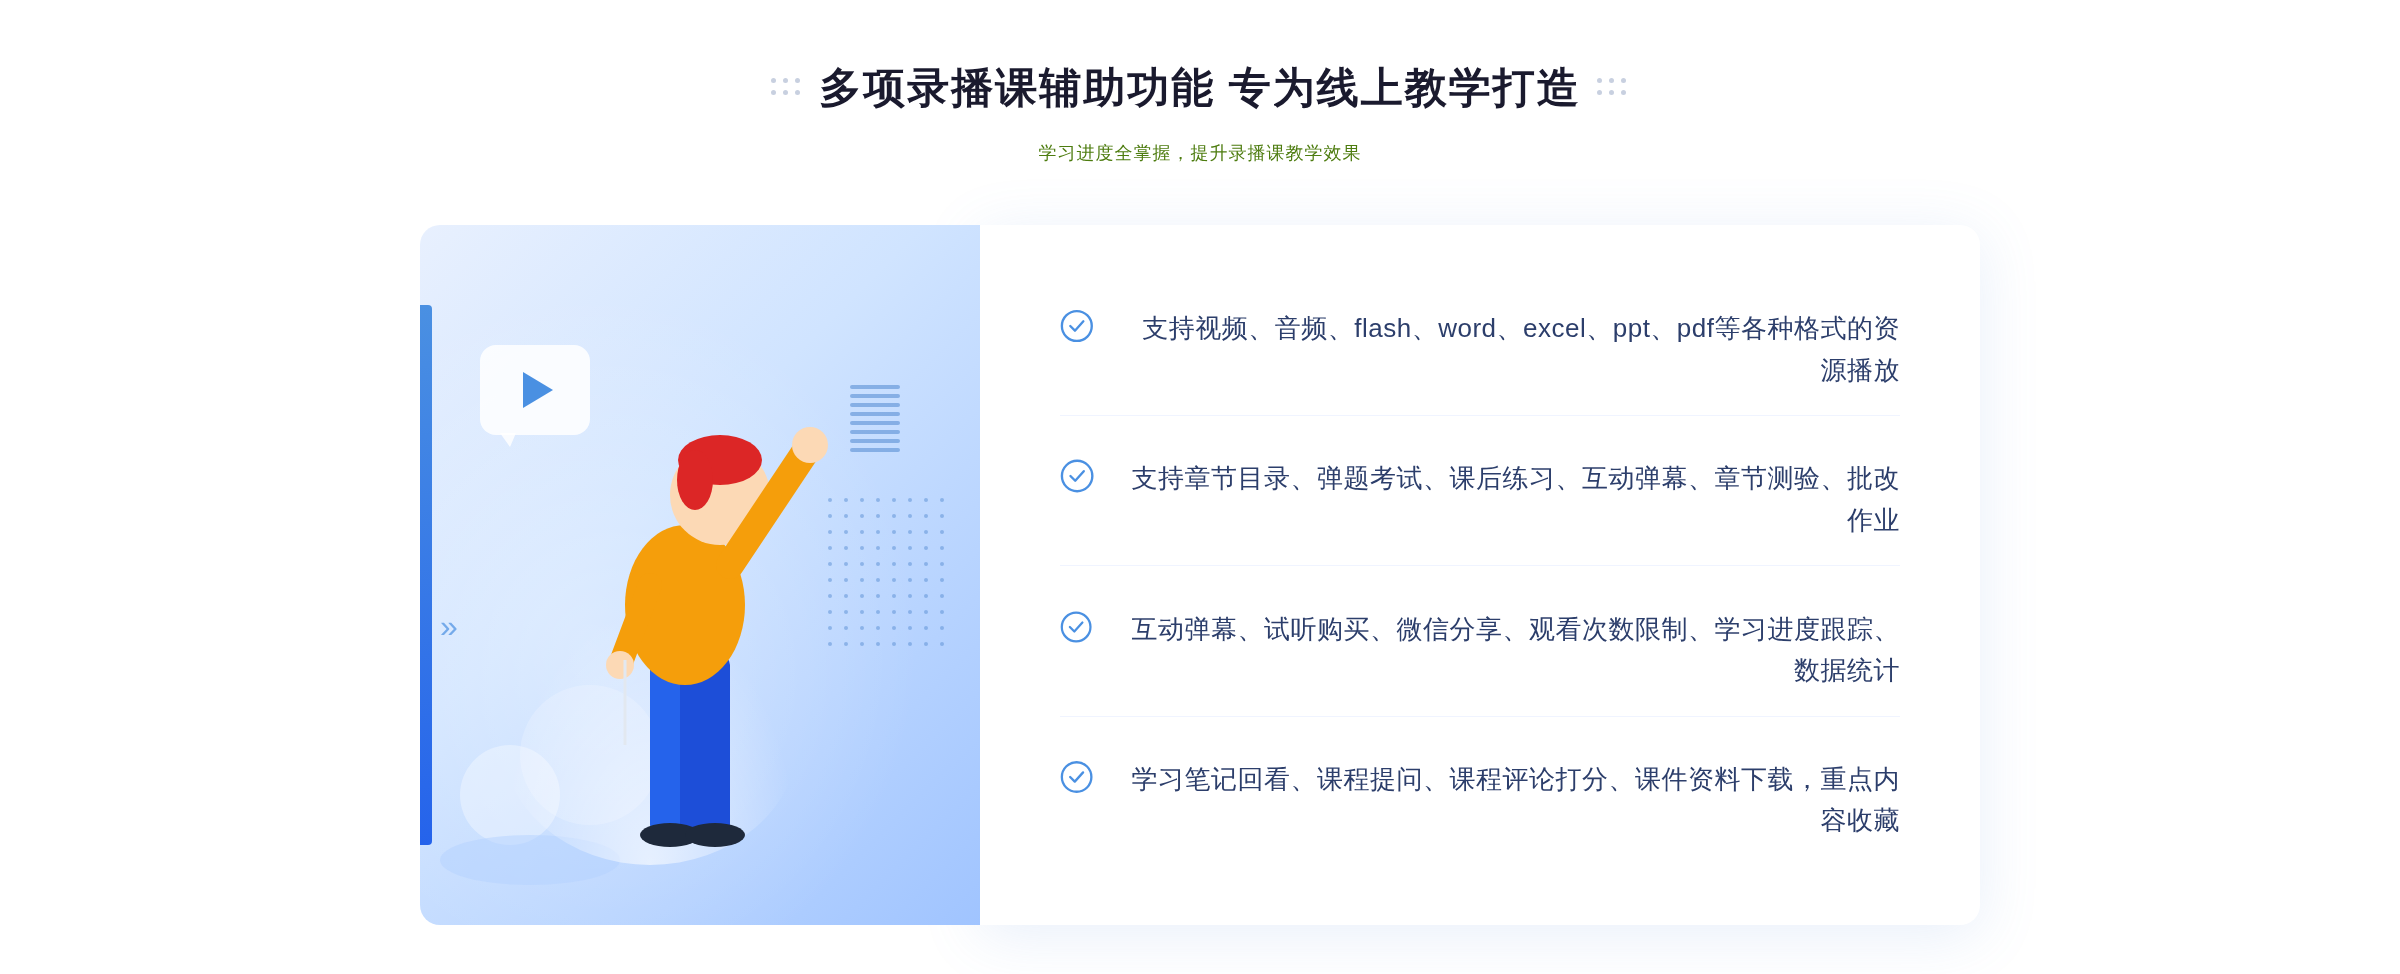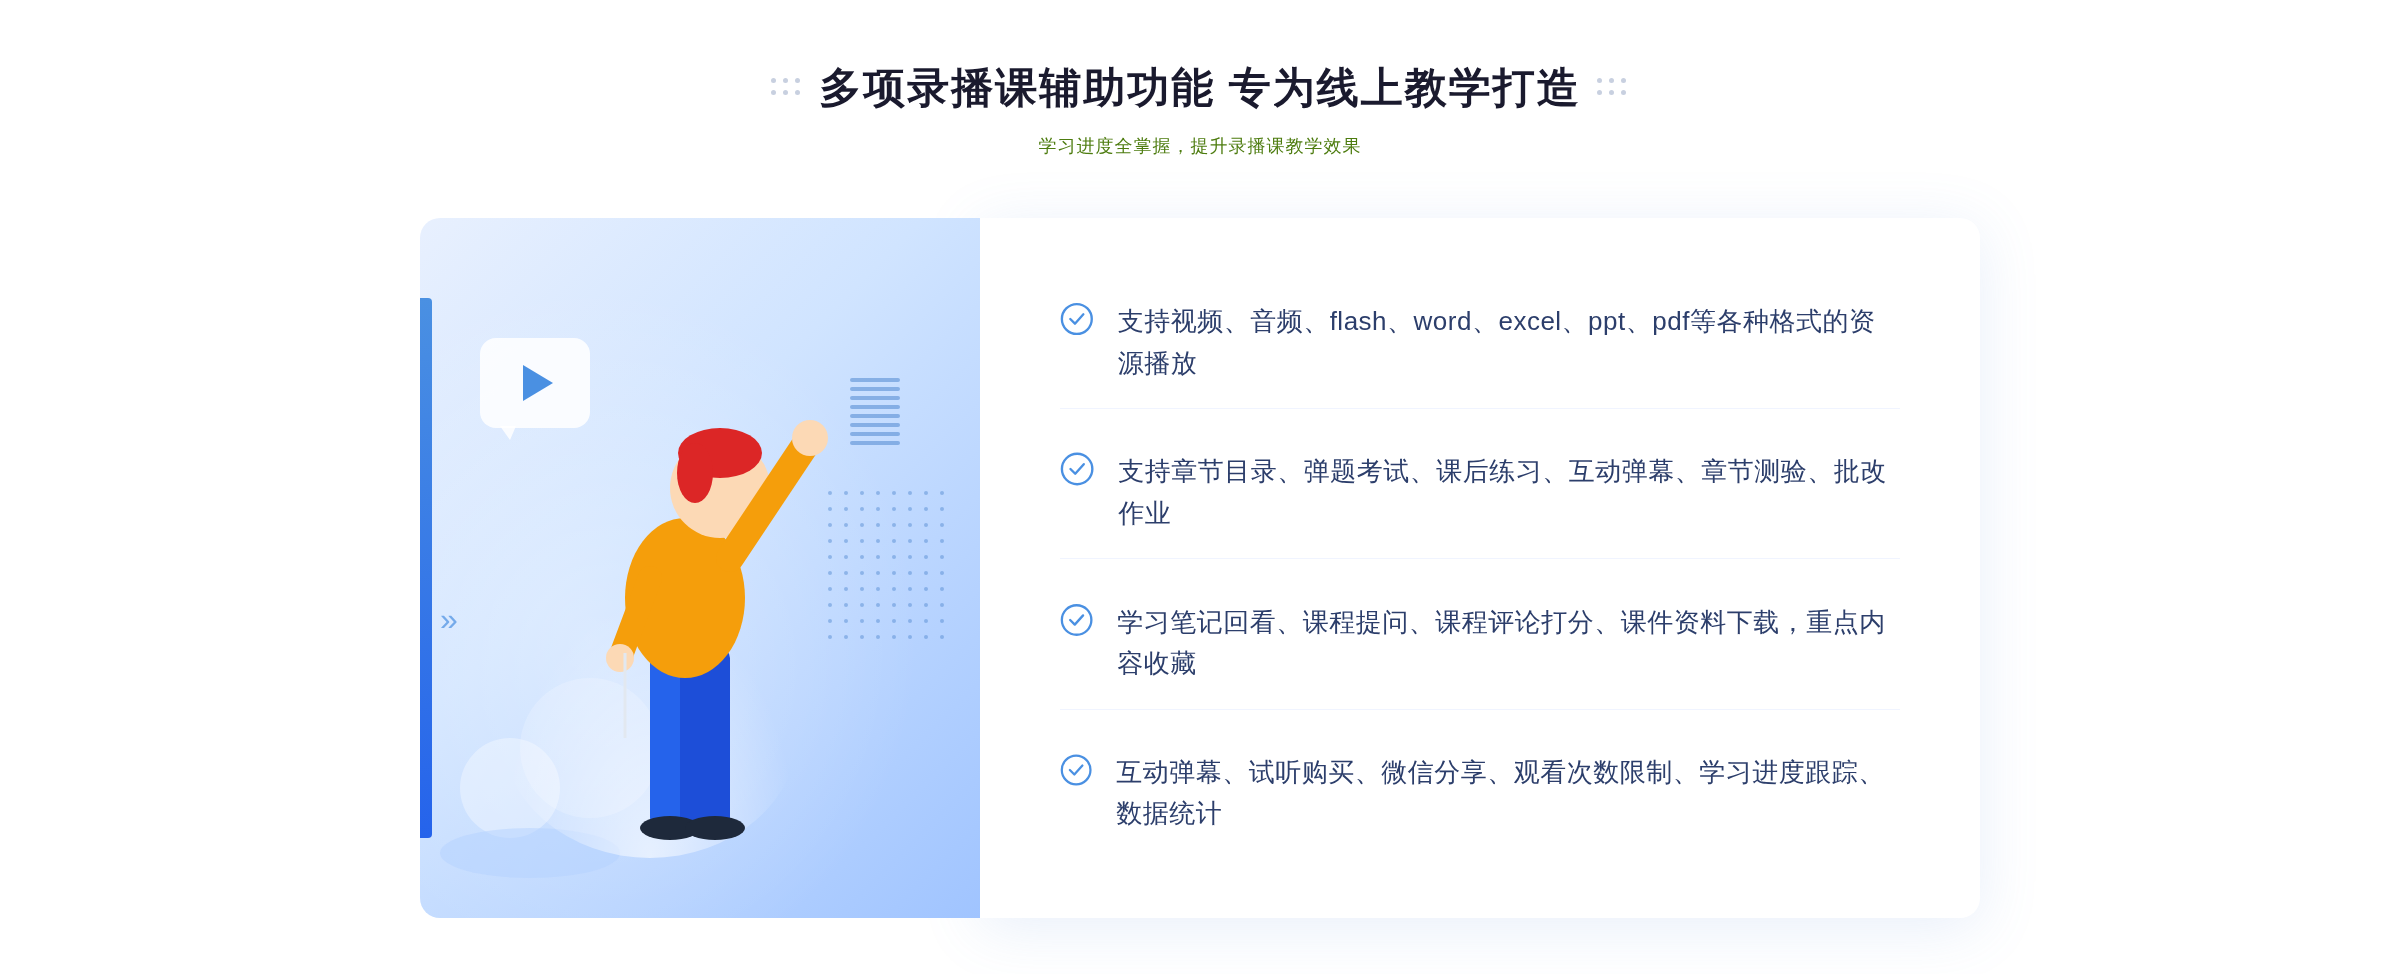--- a/index.html
+++ b/index.html
@@ -15,21 +15,21 @@
       font-family: 'PingFang SC', 'Microsoft YaHei', 'Hiragino Sans GB', sans-serif;
       overflow: hidden;
       display: flex;
       flex-direction: column;
       align-items: center;
       padding-top: 60px;
     }
 
     .page-header {
       text-align: center;
-      margin-bottom: 18px;
+      margin-bottom: 25px;
       display: flex;
       align-items: center;
       justify-content: center;
       gap: 16px;
     }
 
     .dots-grid {
       display: grid;
       grid-template-columns: repeat(3, 8px);
       grid-template-rows: repeat(2, 8px);
@@ -232,20 +232,21 @@
 
     .feature-item:last-child {
       border-bottom: none;
     }
 
     .feature-text {
       font-size: 26px;
       color: #2c3e6b;
       line-height: 1.6;
       letter-spacing: 0.5px;
+      text-align: right;
     }
 
     
     .check-svg {
       width: 36px;
       height: 36px;
     }
 
     
     .person {
@@ -443,25 +444,25 @@
         <polyline points="11,18 16,23 25,13" fill="none" stroke="#4a90e2" stroke-width="2.5" stroke-linecap="round" stroke-linejoin="round"></polyline>
       </svg>
       <span class="feature-text">支持章节目录、弹题考试、课后练习、互动弹幕、章节测验、批改作业</span>
     </div>
 
     <div class="feature-item">
       <svg class="check-svg" viewBox="0 0 36 36" xmlns="http://www.w3.org/2000/svg">
         <circle cx="18" cy="18" r="16" fill="none" stroke="#4a90e2" stroke-width="2.5"></circle>
         <polyline points="11,18 16,23 25,13" fill="none" stroke="#4a90e2" stroke-width="2.5" stroke-linecap="round" stroke-linejoin="round"></polyline>
       </svg>
-      <span class="feature-text">学习笔记回看、课程提问、课程评论打分、课件资料下载，重点内容收藏</span>
+      <span class="feature-text">互动弹幕、试听购买、微信分享、观看次数限制、学习进度跟踪、数据统计</span>
     </div>
 
     <div class="feature-item">
       <svg class="check-svg" viewBox="0 0 36 36" xmlns="http://www.w3.org/2000/svg">
         <circle cx="18" cy="18" r="16" fill="none" stroke="#4a90e2" stroke-width="2.5"></circle>
         <polyline points="11,18 16,23 25,13" fill="none" stroke="#4a90e2" stroke-width="2.5" stroke-linecap="round" stroke-linejoin="round"></polyline>
       </svg>
-      <span class="feature-text">互动弹幕、试听购买、微信分享、观看次数限制、学习进度跟踪、数据统计</span>
+      <span class="feature-text">学习笔记回看、课程提问、课程评论打分、课件资料下载，重点内容收藏</span>
     </div>
 
   </div>
 </div>
 
 </body></html>

